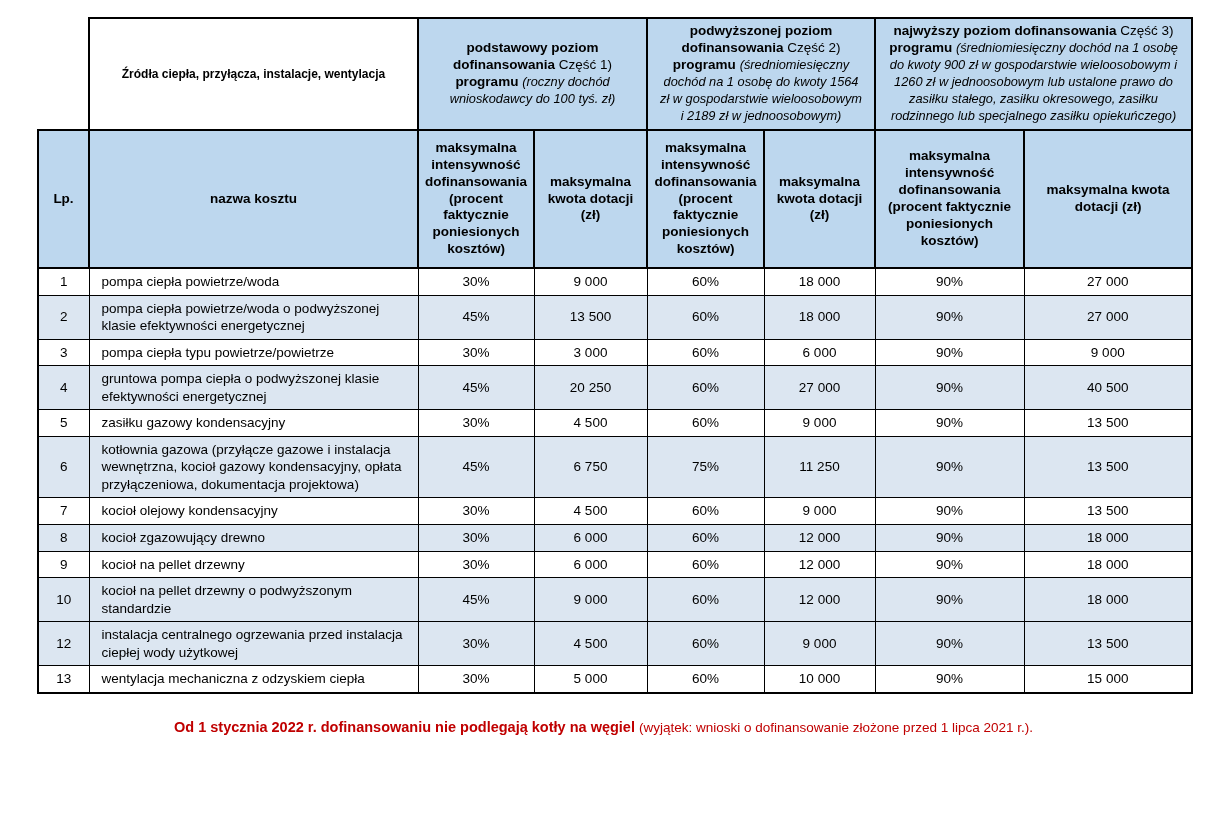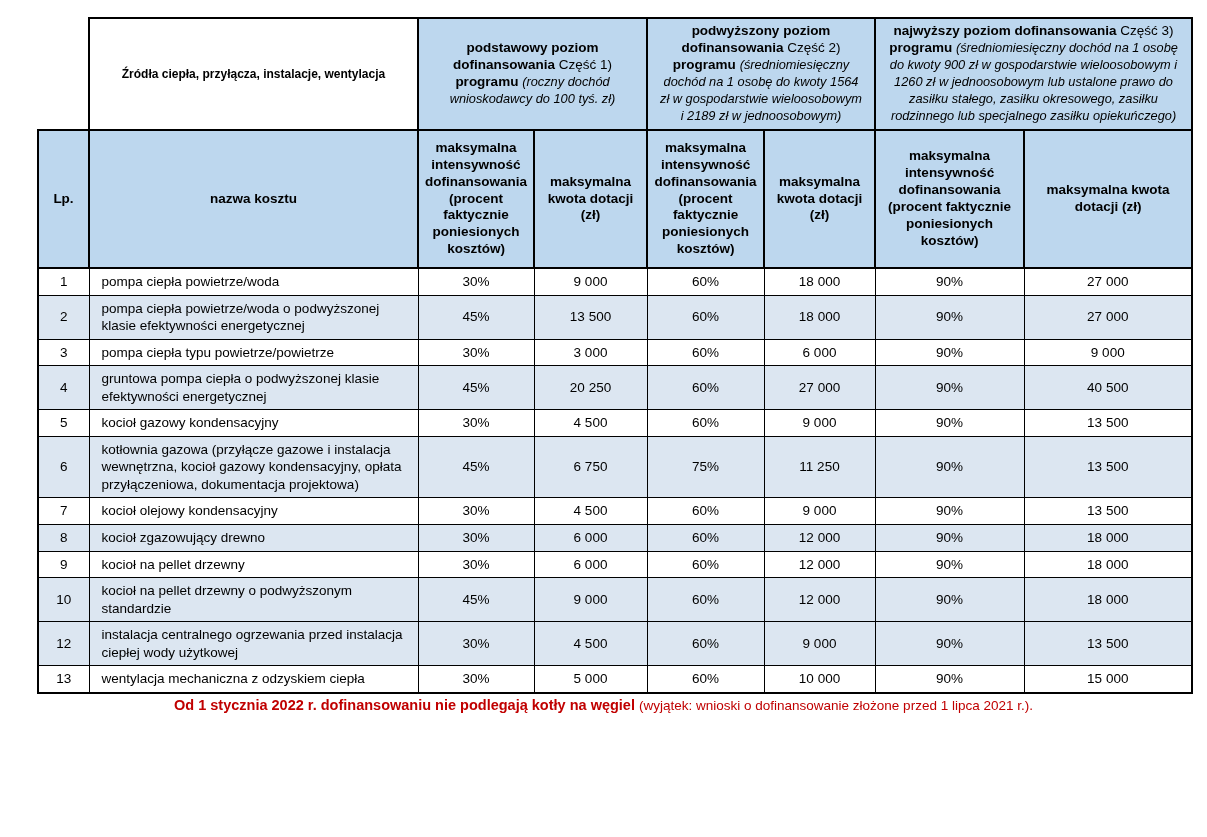--- a/index.html
+++ b/index.html
@@ -39,21 +39,21 @@
     padding:4px 8px;vertical-align:middle;text-align:center;
     background:#ffffff;
   }
   td.c-name{text-align:left;padding-left:12px;margin-top:32px;}
   td .it{}
   tbody tr.stripe td{background:var(--stripe-bg);}
   tbody td:first-child{border-left-width:2px;}
   tbody td:last-child{border-right-width:2px;}
   tbody tr:last-child td{border-bottom-width:2px;}
   .footer{
-    text-align:center;margin-top:2px;color:var(--accent-red);
+    text-align:center;margin-top:24px;color:var(--accent-red);
   }
   .footer .fb{font-weight:bold;font-size:14.5px;}
   .footer .fr{font-weight:normal;font-size:13.5px;}
 </style>
 </head>
 <body>
 
 <div class="page">
 
 
@@ -66,21 +66,21 @@
       <col style="width:117px">
         <col style="width:111px">
       <col style="width:149px">
         <col style="width:168px">
     </colgroup>
     <thead>
       <tr class="group-row">
         <th class="empty-corner"></th>
         <th class="corner">Źródła ciepła, przyłącza, instalacje, wentylacja</th>
         <th class="group" colspan="2"><span class="seg-b">podstawowy poziom dofinansowania </span><span class="seg-reg">Część 1) </span><span class="seg-b">programu </span><span class="seg-it">(roczny dochód wnioskodawcy do 100 tyś. zł)</span></th>
-        <th class="group" colspan="2"><span class="seg-b">podwyższony poziom dofinansowania </span><span class="seg-reg">Część 2) </span><span class="seg-b">programu </span><span class="seg-it">(średniomiesięczny dochód na 1 osobę do kwoty 1564 zł w gospodarstwie wieloosobowym i 2189 zł w jednoosobowym)</span></th>
+        <th class="group" colspan="2"><span class="seg-b">podwyższonej poziom dofinansowania </span><span class="seg-reg">Część 2) </span><span class="seg-b">programu </span><span class="seg-it">(średniomiesięczny dochód na 1 osobę do kwoty 1564 zł w gospodarstwie wieloosobowym i 2189 zł w jednoosobowym)</span></th>
         <th class="group" colspan="2"><span class="seg-b">najwyższy poziom dofinansowania </span><span class="seg-reg">Część 3) </span><span class="seg-b">programu </span><span class="seg-it">(średniomiesięczny dochód na 1 osobę do kwoty 900 zł w gospodarstwie wieloosobowym i 1260 zł w jednoosobowym lub ustalone prawo do zasiłku stałego, zasiłku okresowego, zasiłku rodzinnego lub specjalnego zasiłku opiekuńczego)</span></th>
       </tr>
       <tr class="colhead-row">
         <th>Lp.</th>
         <th>nazwa kosztu</th>
         <th>maksymalna intensywność dofinansowania (procent faktycznie poniesionych kosztów)</th>
         <th>maksymalna kwota dotacji (zł)</th>
         <th>maksymalna intensywność dofinansowania (procent faktycznie poniesionych kosztów)</th>
         <th>maksymalna kwota dotacji (zł)</th>
         <th>maksymalna intensywność dofinansowania (procent faktycznie poniesionych kosztów)</th>
@@ -123,21 +123,21 @@
           <td class="c-name"><span>gruntowa pompa ciepła o podwyższonej klasie efektywności energetycznej</span></td>
           <td>45%</td>
           <td>20 250</td>
           <td>60%</td>
           <td>27 000</td>
           <td>90%</td>
           <td>40 500</td>
         </tr>
         <tr>
           <td>5</td>
-          <td class="c-name"><span>kocioł gazowy kondensacyjny</span></td>
+          <td class="c-name"><span>zasiłku gazowy kondensacyjny</span></td>
           <td>30%</td>
           <td>4 500</td>
           <td>60%</td>
           <td>9 000</td>
           <td>90%</td>
           <td>13 500</td>
         </tr>
         <tr class="stripe">
           <td>6</td>
           <td class="c-name"><span>kotłownia gazowa </span><span class="it">(przyłącze gazowe i instalacja wewnętrzna, kocioł gazowy kondensacyjny, opłata przyłączeniowa, dokumentacja projektowa)</span></td>

